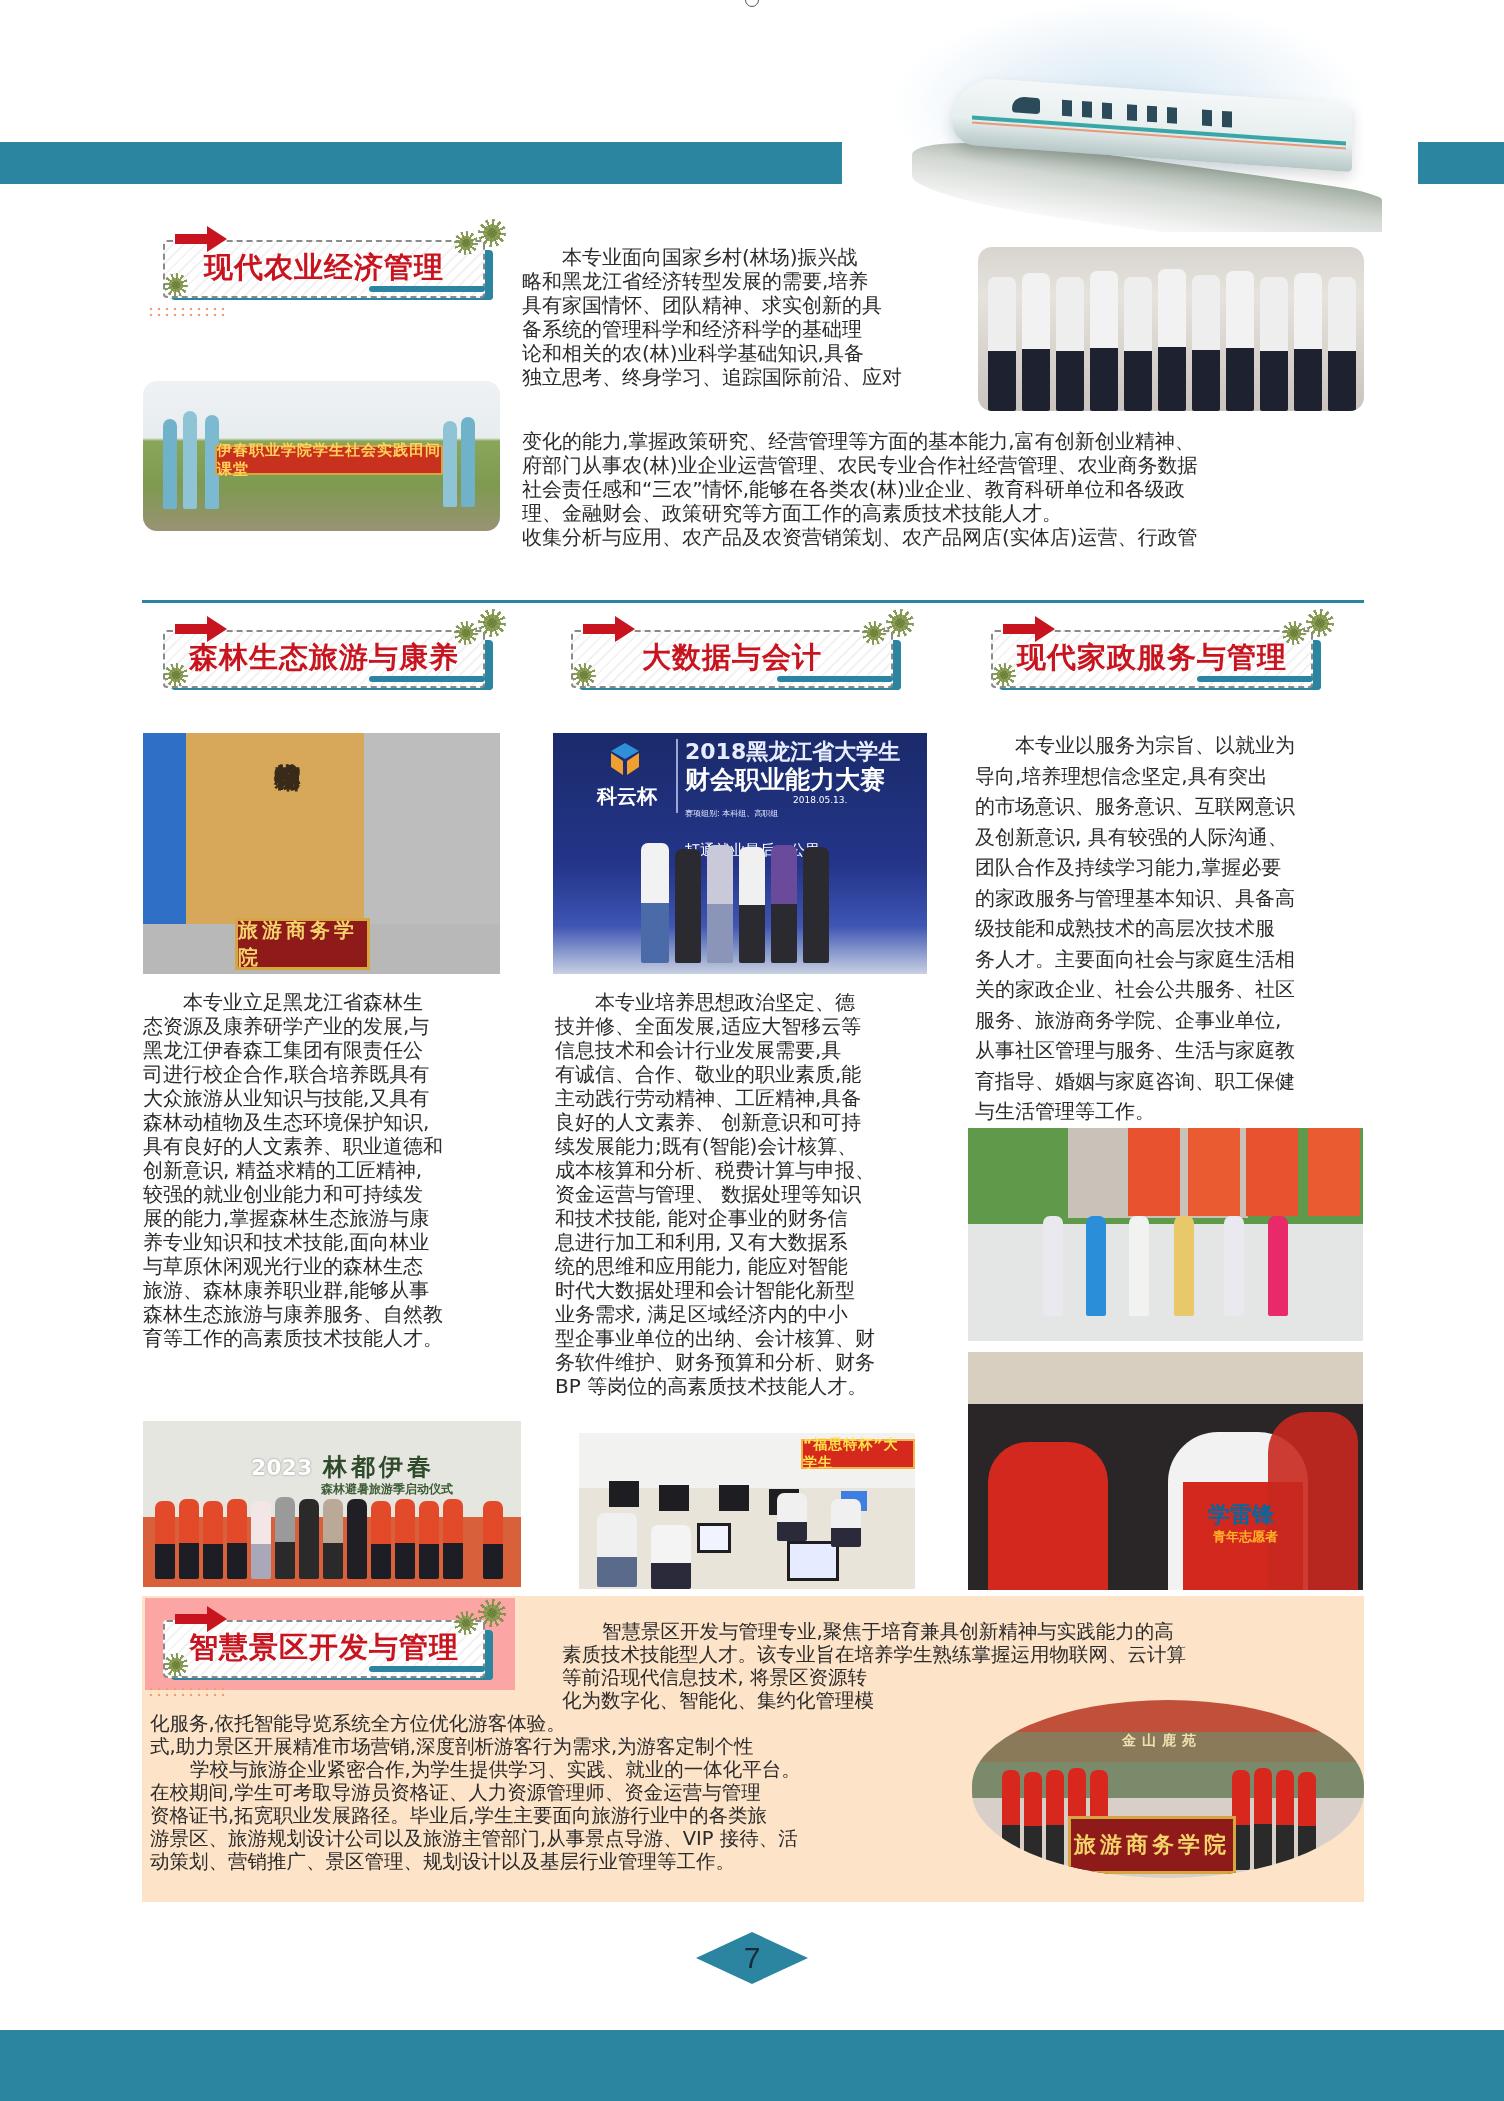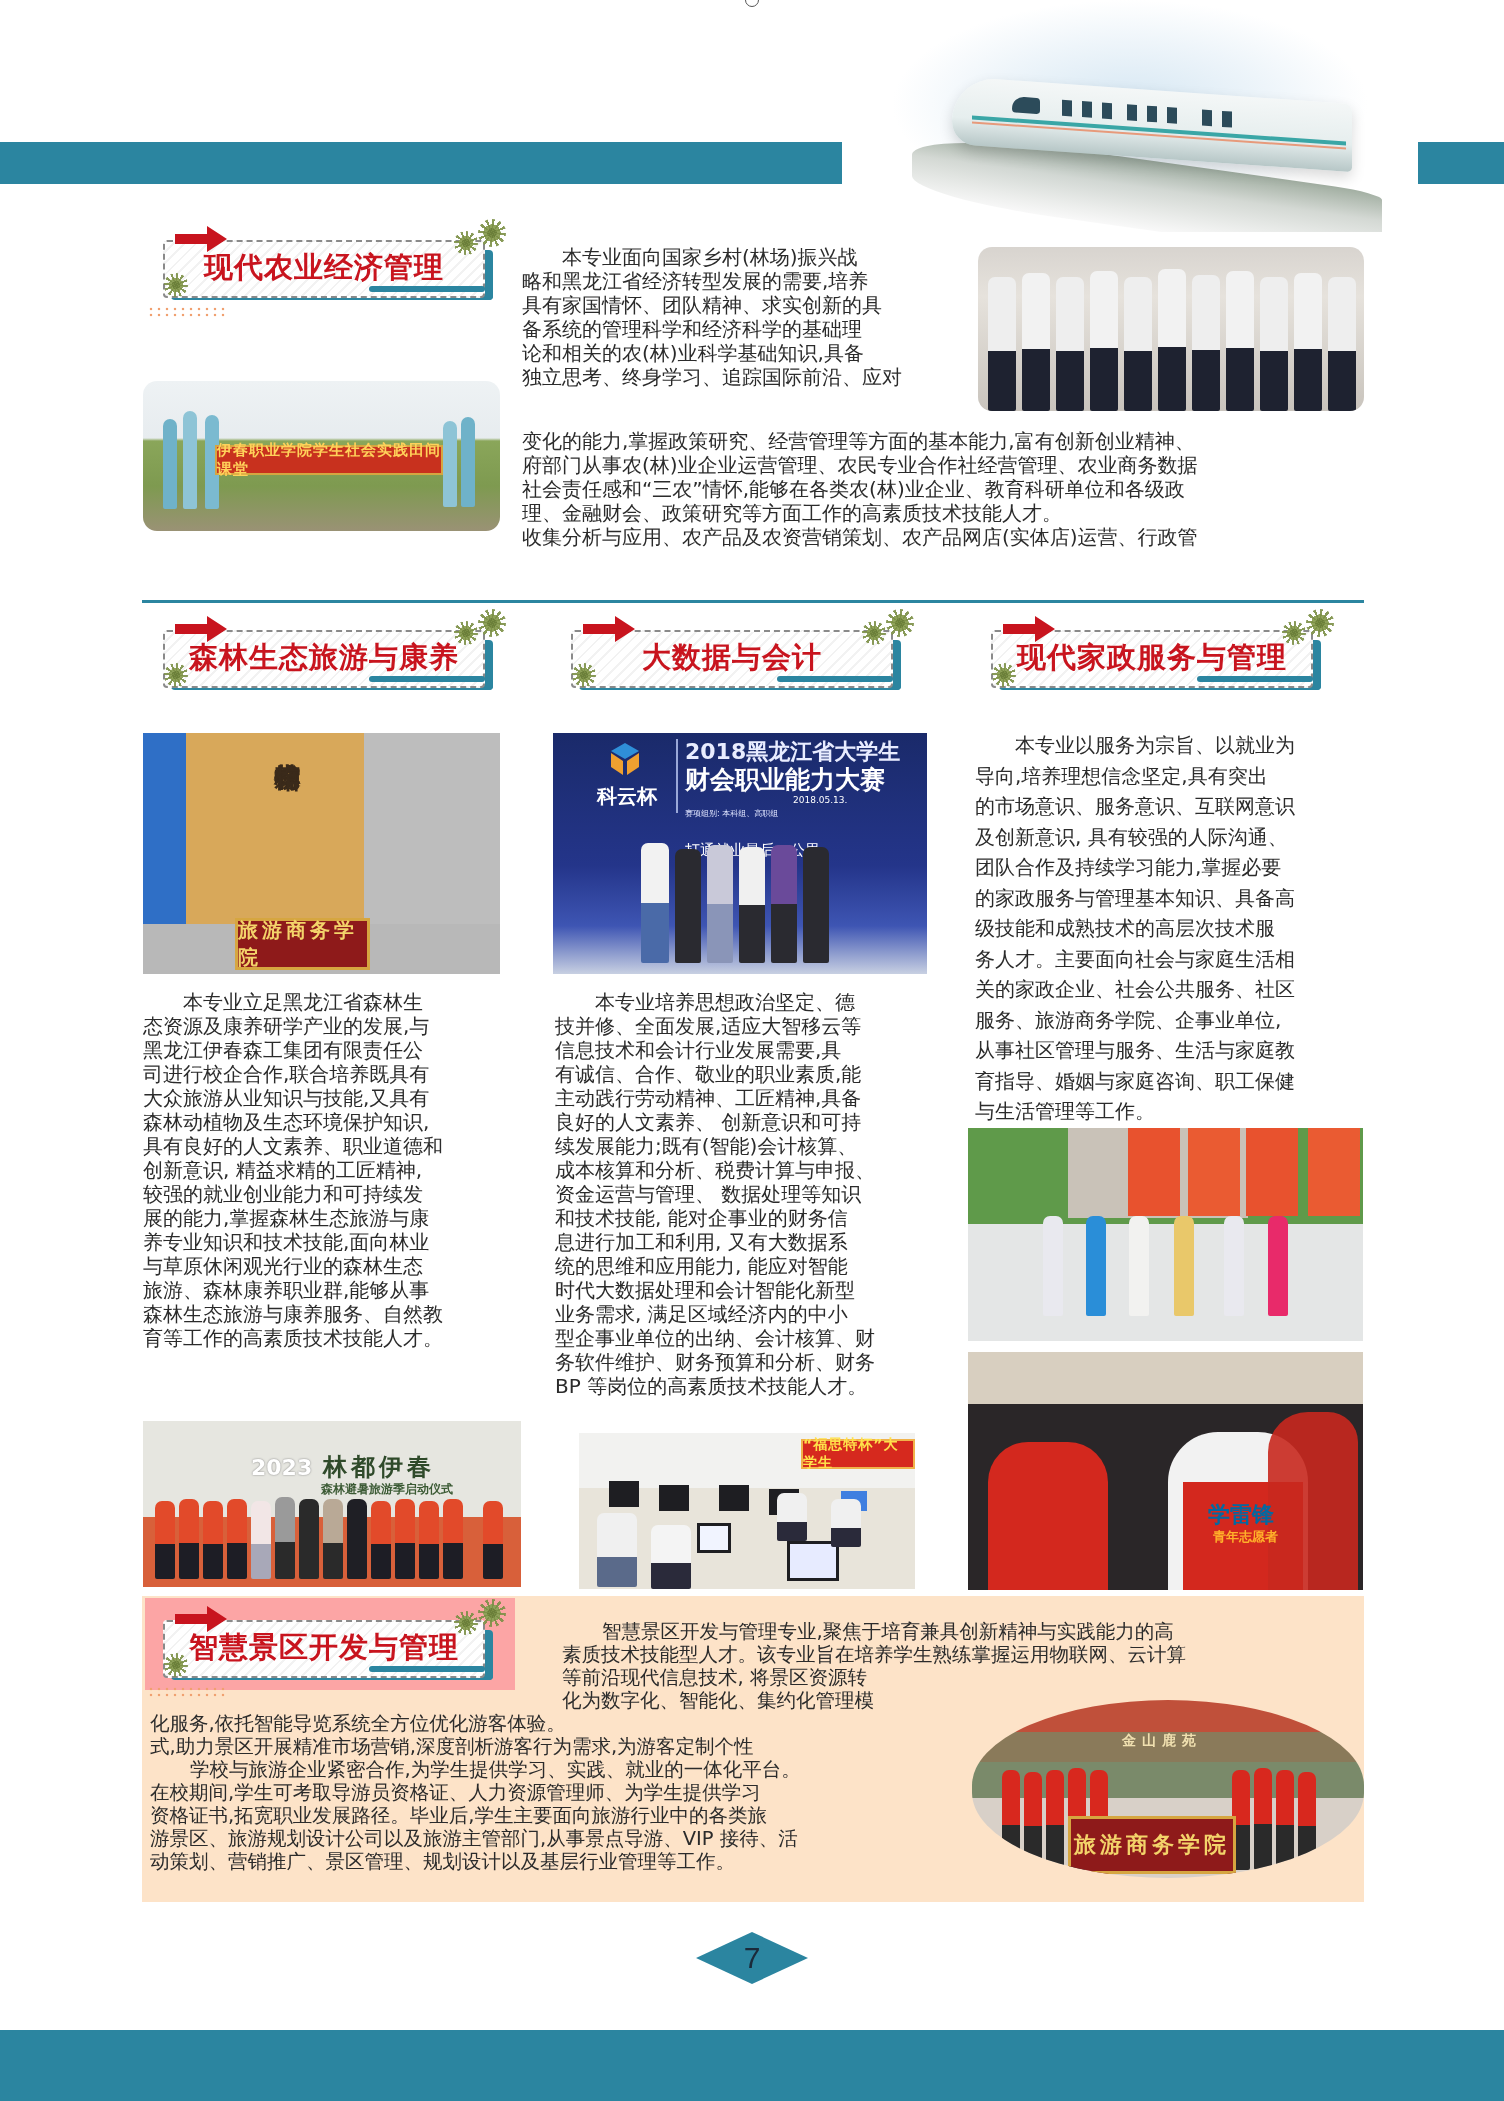--- a/index.html
+++ b/index.html
@@ -365,21 +365,21 @@
 
 <div class="abs para" style="left:562px; top:1666px; width:410px; line-height:23px; font-size:19.5px;">
   <div>等前沿现代信息技术, 将景区资源转</div>
   <div>化为数字化、智能化、集约化管理模</div>
 </div>
 
 <div class="abs para" style="left:150px; top:1712px; width:820px; line-height:23px; font-size:19.5px;">
   <div>化服务,依托智能导览系统全方位优化游客体验。</div>
   <div>式,助力景区开展精准市场营销,深度剖析游客行为需求,为游客定制个性</div>
   <div><span class="indent"></span><span>学校与旅游企业紧密合作,为学生提供学习、实践、就业的一体化平台。</span></div>
-  <div>在校期间,学生可考取导游员资格证、人力资源管理师、为学生提供学习</div>
+  <div>在校期间,学生可考取导游员资格证、人力资源管理师、资金运营与管理</div>
   <div>资格证书,拓宽职业发展路径。毕业后,学生主要面向旅游行业中的各类旅</div>
   <div>游景区、旅游规划设计公司以及旅游主管部门,从事景点导游、VIP 接待、活</div>
   <div>动策划、营销推广、景区管理、规划设计以及基层行业管理等工作。</div>
 </div>
 
 <div class="abs photo oval-photo" style="left:972px; top:1700px; width:392px; height:178px;">
   <div class="scene" style="background:linear-gradient(180deg,#c0503a 0 18%,#8a7a5a 18% 35%,#7a8a6a 35% 55%,#d8d0c8 55% 100%);"></div>
   <div class="abs" style="left:150px; top:32px; font-size:14px; color:#f0e0b0; letter-spacing:6px; font-weight:bold;">金山鹿苑</div>
   <div class="person" style="left:30px; top:70px; height:100px; width:18px; background:linear-gradient(180deg,#d8281e 0 55%,#2a2a2a 55%);"></div>
   <div class="person" style="left:52px; top:72px; height:98px; width:18px; background:linear-gradient(180deg,#d8281e 0 55%,#2a2a2a 55%);"></div>

